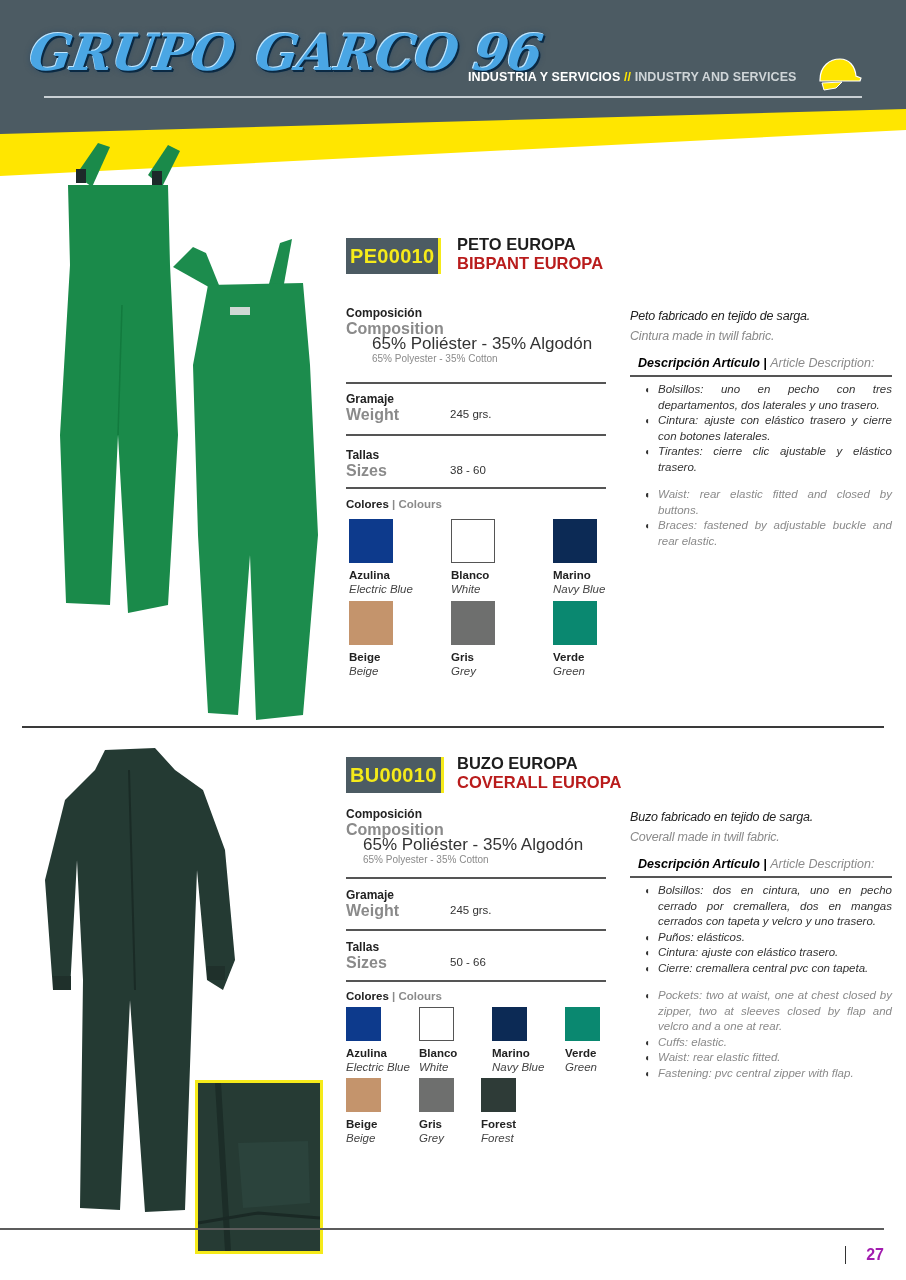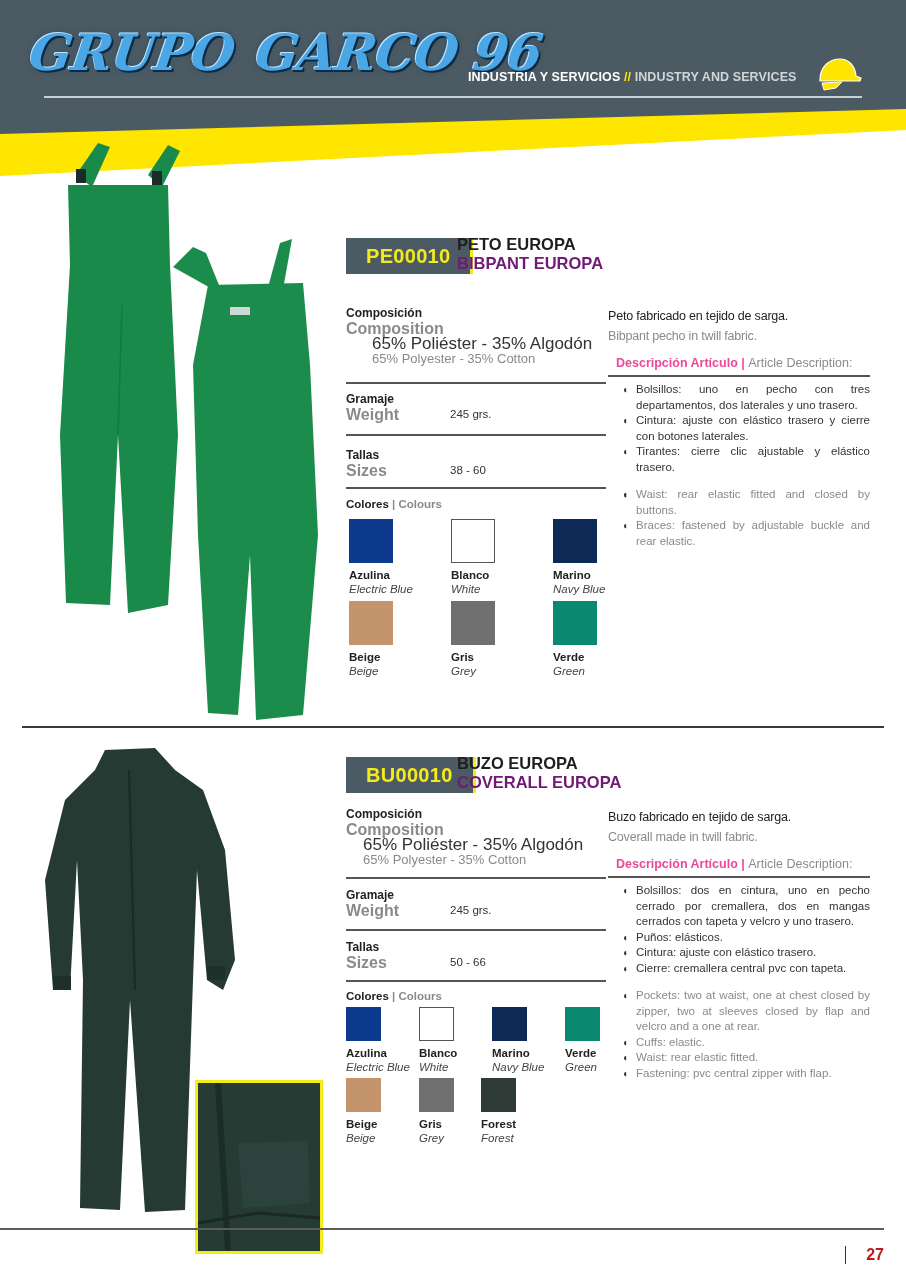--- a/index.html
+++ b/index.html
@@ -38,64 +38,64 @@
   .hdr-rule {
     position: absolute; left: 44px; top: 96px; width: 818px; height: 2px; background: #c9d0d4;
   }
   .helmet { position: absolute; left: 816px; top: 56px; width: 46px; height: 36px; }
 
   
   .prod-img { position: absolute; }
   .divider { position: absolute; left: 22px; top: 726px; width: 862px; height: 2px; background: #3a3a3a; }
   .footer-rule { position: absolute; left: 0; top: 1228px; width: 884px; height: 2px; background: #5c5c5c; }
   .page-num {
-    position: absolute; right: 22px; top: 1246px; font-weight: bold; font-size: 16px; color: #b91c1c;
+    position: absolute; right: 22px; top: 1246px; font-weight: bold; font-size: 16px; color: #a21caf;
     padding-left: 20px; border-left: 1px solid #333; line-height: 18px;
   }
   .detail-frame {
     position: absolute; left: 195px; top: 1080px; width: 128px; height: 174px;
     border: 3px solid #f5ea1a; background: #263b34; overflow: hidden;
   }
 
   
   .product { position: absolute; left: 346px; width: 540px; }
   .code-badge {
-    position: absolute; left: 0; top: 0; height: 36px; padding: 0 20px;
+    position: absolute; left: 0; top: 0; height: 36px; padding: 0 4px;
     background: #4c5b63; border-right: 3px solid #f5ea1a;
     font-weight: bold; font-size: 20px; line-height: 36px; color: #f5ea1a; letter-spacing: 0.3px;
   }
   .title-es { position: absolute; left: 111px; top: -3px; font-weight: bold; font-size: 16.5px; color: #1e1e1e; white-space: nowrap; }
-  .title-en { position: absolute; left: 111px; top: 16px; font-weight: bold; font-size: 16.5px; color: #701a75; white-space: nowrap; }
+  .title-en { position: absolute; left: 111px; top: 16px; font-weight: bold; font-size: 16.5px; color: #b91c1c; white-space: nowrap; }
 
   .spec { position: absolute; left: 0; width: 260px; }
   .spec .lbl-es { font-weight: bold; font-size: 12px; color: #222; line-height: 15px; }
   .spec .lbl-en { font-weight: bold; font-size: 16px; color: #8a8a8a; line-height: 15px; }
   .spec .val-es { font-size: 17px; color: #333; line-height: 15px; padding-left: 26px; }
-  .spec .val-en { font-size: 13px; color: #8a8a8a; line-height: 15px; padding-left: 26px; }
+  .spec .val-en { font-size: 10px; color: #8a8a8a; line-height: 15px; padding-left: 26px; }
   .spec .row { display: flex; }
   .spec .row .lbl-en { width: 104px; }
   .spec .row .val { font-size: 11.5px; color: #333; line-height: 15px; }
   .rule { position: absolute; left: 0; width: 260px; height: 2px; background: #555; }
 
   .colours-title { position: absolute; left: 0; font-size: 11.5px; font-weight: bold; line-height: 15px; white-space: nowrap; }
   .colours-title .es { color: #222; }
   .colours-title .pipe { color: #8a8a8a; }
   .colours-title .en { color: #8a8a8a; }
 
   .swatch-item { position: absolute; width: 80px; }
   .swatch { width: 44px; height: 44px; }
   .swatch.outlined { border: 1.5px solid #555; }
   .sw-es { font-weight: bold; font-size: 11.5px; color: #222; line-height: 14px; margin-top: 5px; }
   .sw-en { font-style: italic; font-size: 11.5px; color: #444; line-height: 14px; }
 
-  .desc { position: absolute; left: 262px; width: 262px; }
+  .desc { position: absolute; left: 284px; width: 262px; font-style: italic; }
   .desc .intro-es { font-size: 12.5px; color: #222; line-height: 17px; letter-spacing: -0.2px; }
   .desc .intro-en { font-size: 12.5px; color: #8a8a8a; line-height: 17px; margin-top: 3px; letter-spacing: -0.2px; }
   .desc .dhead { margin-top: 10px; padding-left: 8px; font-size: 12.5px; line-height: 17px; white-space: nowrap; padding-bottom: 3px; border-bottom: 2px solid #555; }
-  .desc .dhead .es { font-weight: bold; color: #ec4899; }
+  .desc .dhead .es { font-weight: bold; color: #000000; }
   .desc .dhead .en { color: #8a8a8a; }
   .bullets { list-style: none; margin-top: 5px; padding-left: 14px; }
   .bullets li { position: relative; padding-left: 14px; font-size: 11.5px; line-height: 15.5px; text-align: justify; }
   .bullets li .bul { position: absolute; left: 0; top: 0; font-size: 10px; color: #333; }
   .bullets.es li { color: #333; }
   .bullets.en { margin-top: 12px; }
   .bullets.en li { color: #8a8a8a; }
 </style>
 </head>
 <body>
@@ -210,21 +210,21 @@
       <div class="sw-en">Grey</div>
     </div>
   <div class="swatch-item" style="left:207px;top:363px">
       <div class="swatch" style="background: rgb(10, 136, 112);"></div>
       <div class="sw-es">Verde</div>
       <div class="sw-en">Green</div>
     </div>
 
   <div class="desc" style="top:70px">
     <div class="intro-es">Peto fabricado en tejido de sarga.</div>
-    <div class="intro-en">Bibpant pecho in twill fabric.</div>
+    <div class="intro-en">Cintura made in twill fabric.</div>
     <div class="dhead"><span class="es">Descripción Artículo</span><span class="es"> | </span><span class="en">Article Description:</span></div>
     <ul class="bullets es">
       <li><span class="bul">◖</span><span>Bolsillos: uno en pecho con tres departamentos, dos laterales y uno trasero.</span></li>
       <li><span class="bul">◖</span><span>Cintura: ajuste con elástico trasero y cierre con botones laterales.</span></li>
       <li><span class="bul">◖</span><span>Tirantes: cierre clic ajustable y elástico trasero.</span></li>
     </ul>
     <ul class="bullets en">
       <li><span class="bul">◖</span></li>
       <li><span class="bul">◖</span><span>Waist: rear elastic fitted and closed by buttons.</span></li>
       <li><span class="bul">◖</span><span>Braces: fastened by adjustable buckle and rear elastic.</span></li>

